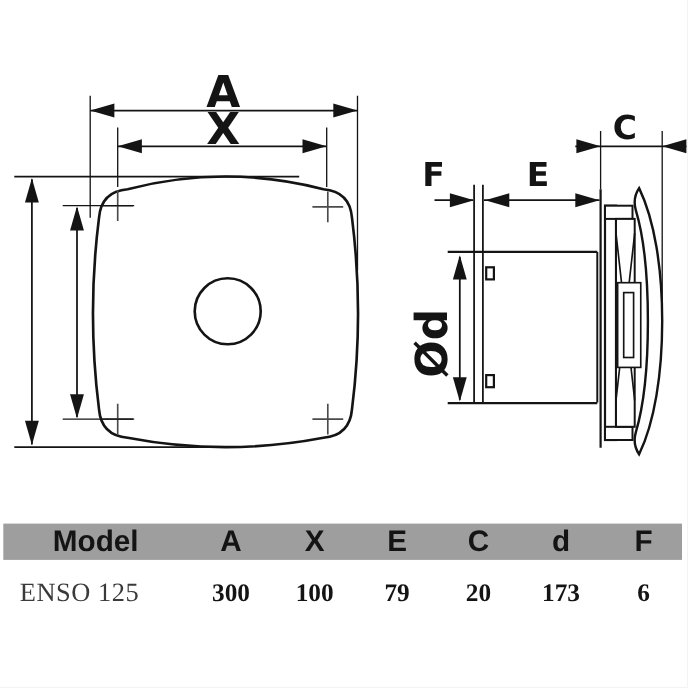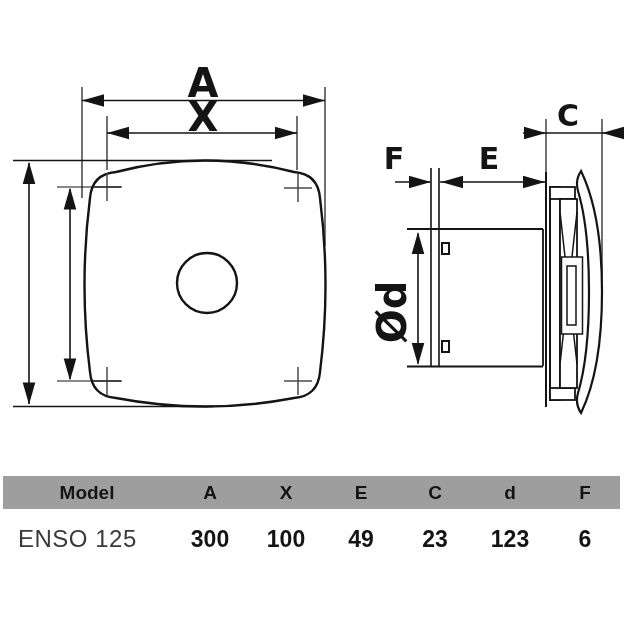--- a/index.html
+++ b/index.html
@@ -24,26 +24,26 @@
   }
   .fs40{font-size:40px;}
   .fs30{font-size:30px;}
   
   .thead{
     position:absolute;left:3px;top:476px;width:617px;height:33px;
     background:#9e9e9e;
   }
   .th{
     position:absolute;top:476px;height:33px;line-height:33px;
-    font-weight:bold;font-size:19px;color:#141414;transform:translateX(-50%);
+    font-weight:bold;font-size:27px;color:#141414;transform:translateX(-50%);
     white-space:nowrap;
   }
   .td{
     position:absolute;top:526px;height:26px;line-height:26px;
-    font-size:23px;color:#141414;white-space:nowrap;
+    font-size:23px;color:#141414;white-space:nowrap;font-family:Liberation Serif, serif;
   }
   .td.num{font-weight:bold;transform:translateX(-50%);}
   .td.model{left:18px;font-weight:normal;font-size:24px;color:#3a3a3a;letter-spacing:0.5px;}
   .c1{left:87px;} .c2{left:210px;} .c3{left:286px;} .c4{left:361px;}
   .c5{left:435px;} .c6{left:510px;} .c7{left:585px;}
 </style>
 </head>
 <body>
 
 <div id="screen">
@@ -156,20 +156,20 @@
     <span class="th c3">X</span>
     <span class="th c4">E</span>
     <span class="th c5">C</span>
     <span class="th c6">d</span>
     <span class="th c7">F</span>
 
     <div>
       <span class="td model">ENSO 125</span>
       <span class="td num c2">300</span>
       <span class="td num c3">100</span>
-      <span class="td num c4">49</span>
-      <span class="td num c5">23</span>
-      <span class="td num c6">123</span>
+      <span class="td num c4">79</span>
+      <span class="td num c5">20</span>
+      <span class="td num c6">173</span>
       <span class="td num c7">6</span>
     </div>
   </div>
 
 </div>
 
 </body></html>

